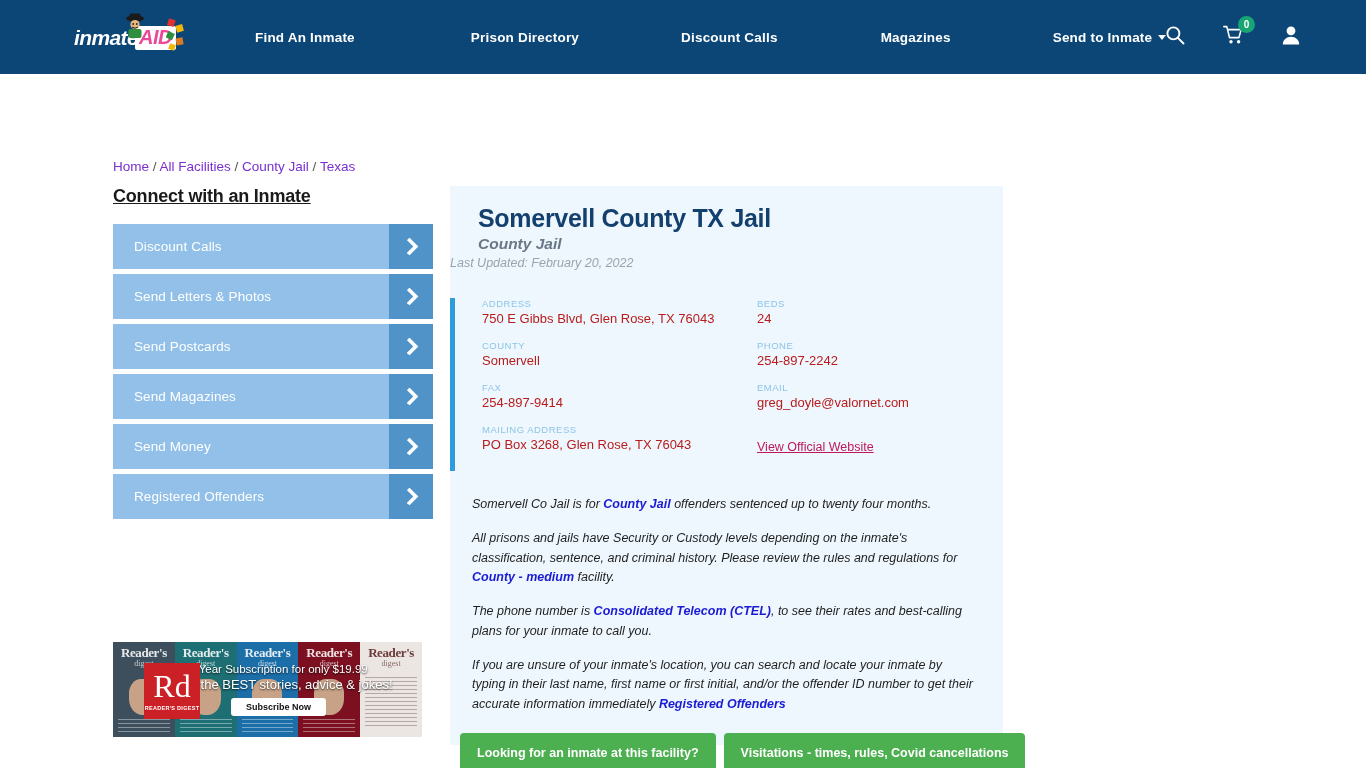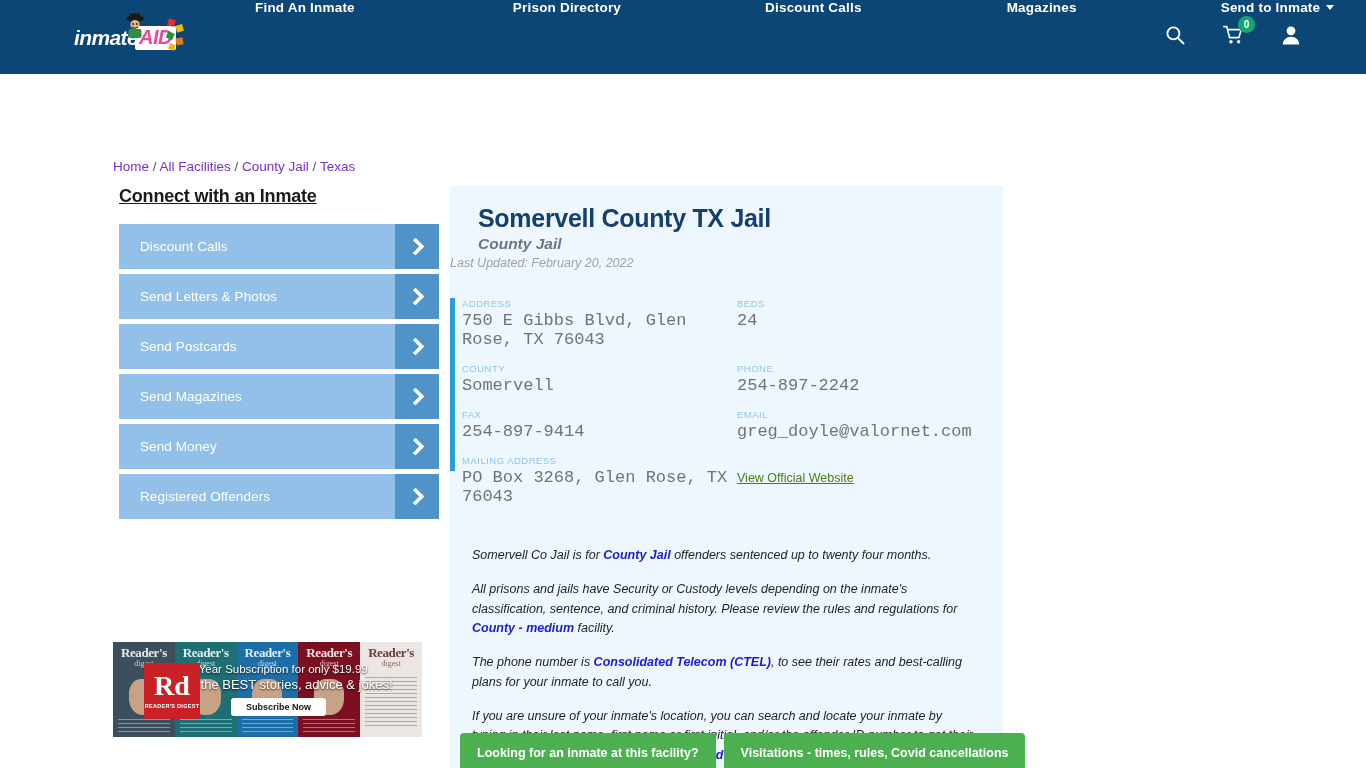--- a/index.html
+++ b/index.html
@@ -38,21 +38,21 @@
     position: absolute; left: 48px; top: -7px;
     width: 26px; height: 26px;
   }
   .logo-deco {
     position: absolute; left: 92px; top: -2px;
     width: 20px; height: 34px;
   }
 
   .nav-links {
     position: absolute; left: 255px; top: 0;
-    height: 74px; display: flex;  gap: 42px;
+    height: 74px; display: flex; align-items: center;
   }
   .nav-link {
     color: #ffffff; font-size: 13.5px; font-weight: bold;
     text-decoration: none; cursor: pointer;
     letter-spacing: 0.2px; white-space: nowrap;
   }
   .nav-link.n1 { margin-right: 116px; }
   .nav-link.n2 { margin-right: 102px; }
   .nav-link.n3 { margin-right: 103px; }
   .nav-link.n4 { margin-right: 102px; }
@@ -82,21 +82,21 @@
   .page { position: relative; width: 1366px; height: 694px; background: #ffffff; }
 
   .breadcrumb {
     position: absolute; left: 113px; top: 85px;
     font-size: 13.5px; color: #444;
   }
   .breadcrumb a { color: #7a2fd0; text-decoration: none; cursor: pointer; }
   .breadcrumb .sep { color: #555; }
 
   
-  .sidebar { position: absolute; left: 119px; top: 112px; width: 380px; }
+  .sidebar { position: absolute; left: 113px; top: 112px; width: 380px; }
   .sidebar-title {
     font-size: 18px; font-weight: bold; color: #1a1a1a;
     text-decoration: underline; margin: 0 0 17px 0;
     letter-spacing: -0.2px;
   }
   .side-btn {
     position: relative; width: 320px; height: 45px;
     background: #92c0e8; margin-bottom: 5px;
     display: flex; align-items: center; cursor: pointer;
   }
@@ -149,21 +149,21 @@
     position: absolute; inset: 0;
     display: flex; flex-direction: column;
     align-items: center; justify-content: center;
   }
   .ad-rd {
     position: absolute; left: 31px; top: 21px;
     width: 56px; height: 56px; background: #cc2027;
     color: #fff; display: flex; flex-direction: column;
     align-items: center; justify-content: center; line-height: 1;
   }
-  .ad-rd .big { font-family: "Liberation Serif", serif; font-size: 28px; font-weight: bold; text-align: center; }
+  .ad-rd .big { font-family: "Liberation Serif", serif; font-size: 32px; font-weight: normal; text-align: center; }
   .ad-rd .sm { font-size: 5.5px; font-weight: bold; margin-top: 4px; letter-spacing: .3px; }
   .ad-line1 {
     color: #fff; font-size: 11.5px; text-shadow: 0 1px 2px rgba(0,0,0,.8);
     margin-bottom: 2px; margin-left: 22px;
   }
   .ad-line2 {
     color: #fff; font-size: 13px; text-shadow: 0 1px 2px rgba(0,0,0,.8);
     margin-bottom: 6px; margin-left: 22px;
   }
   .ad-cta {
@@ -190,29 +190,29 @@
     font-size: 12.5px; font-style: italic; color: #9aa4ae;
   }
 
   .info-wrap { position: relative; margin-top: 28px; padding: 0 0 22px 0; }
   .info-bar {
     position: absolute; left: 0; top: 0; width: 5px; height: 173px;
     background: #2e9bdf;
   }
   .info-grid {
     display: grid; grid-template-columns: 275px 1fr;
-    padding-left: 12px; row-gap: 14px;
+    padding-left: 32px; row-gap: 14px;
   }
   .info-label {
     font-size: 9.5px; color: #8ec4e8; letter-spacing: .5px;
     text-transform: uppercase; margin-bottom: 2px;
   }
-  .info-value { font-size: 17px; color: #737373; font-family: Liberation Mono, monospace; }
+  .info-value { font-size: 13px; color: #b91c1c; }
   .info-link {
-    font-size: 12.5px; color: #4d7c0f; text-decoration: underline; cursor: pointer;
+    font-size: 12.5px; color: #be185d; text-decoration: underline; cursor: pointer;
   }
 
   .body-text { padding: 18px 30px 22px 22px; }
   .body-text p {
     margin: 0 0 14px 0;
     font-size: 12.5px; font-style: italic; color: #1f1f1f;
     line-height: 1.58;
   }
   .body-text p:last-child { margin-bottom: 8px; }
   .body-text a {

